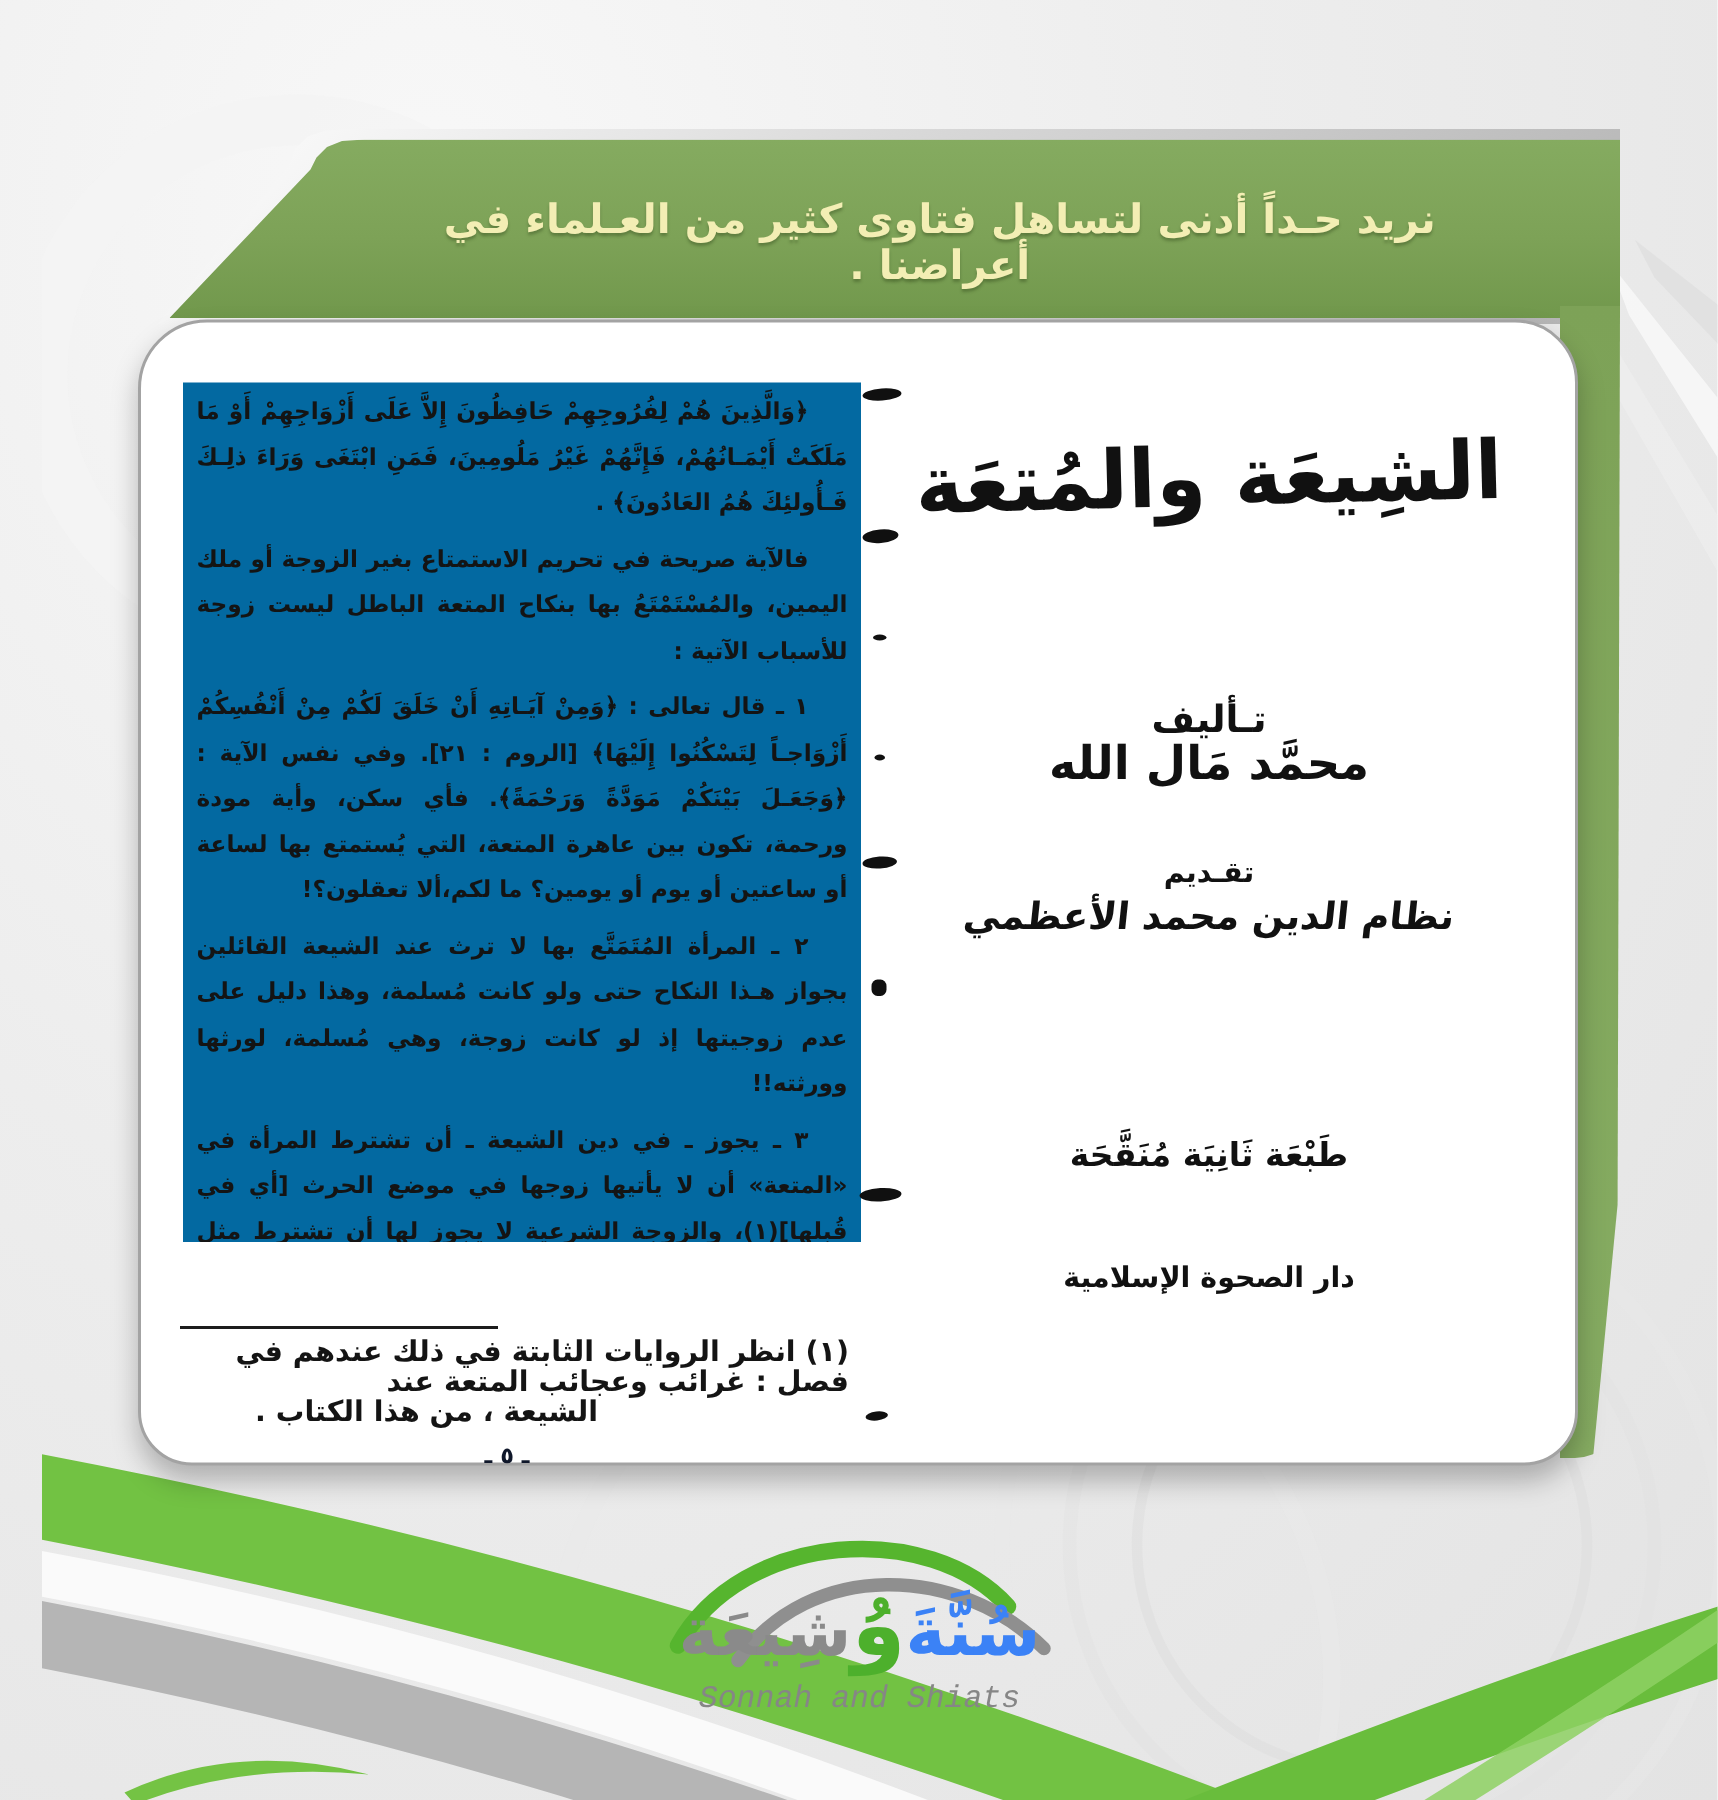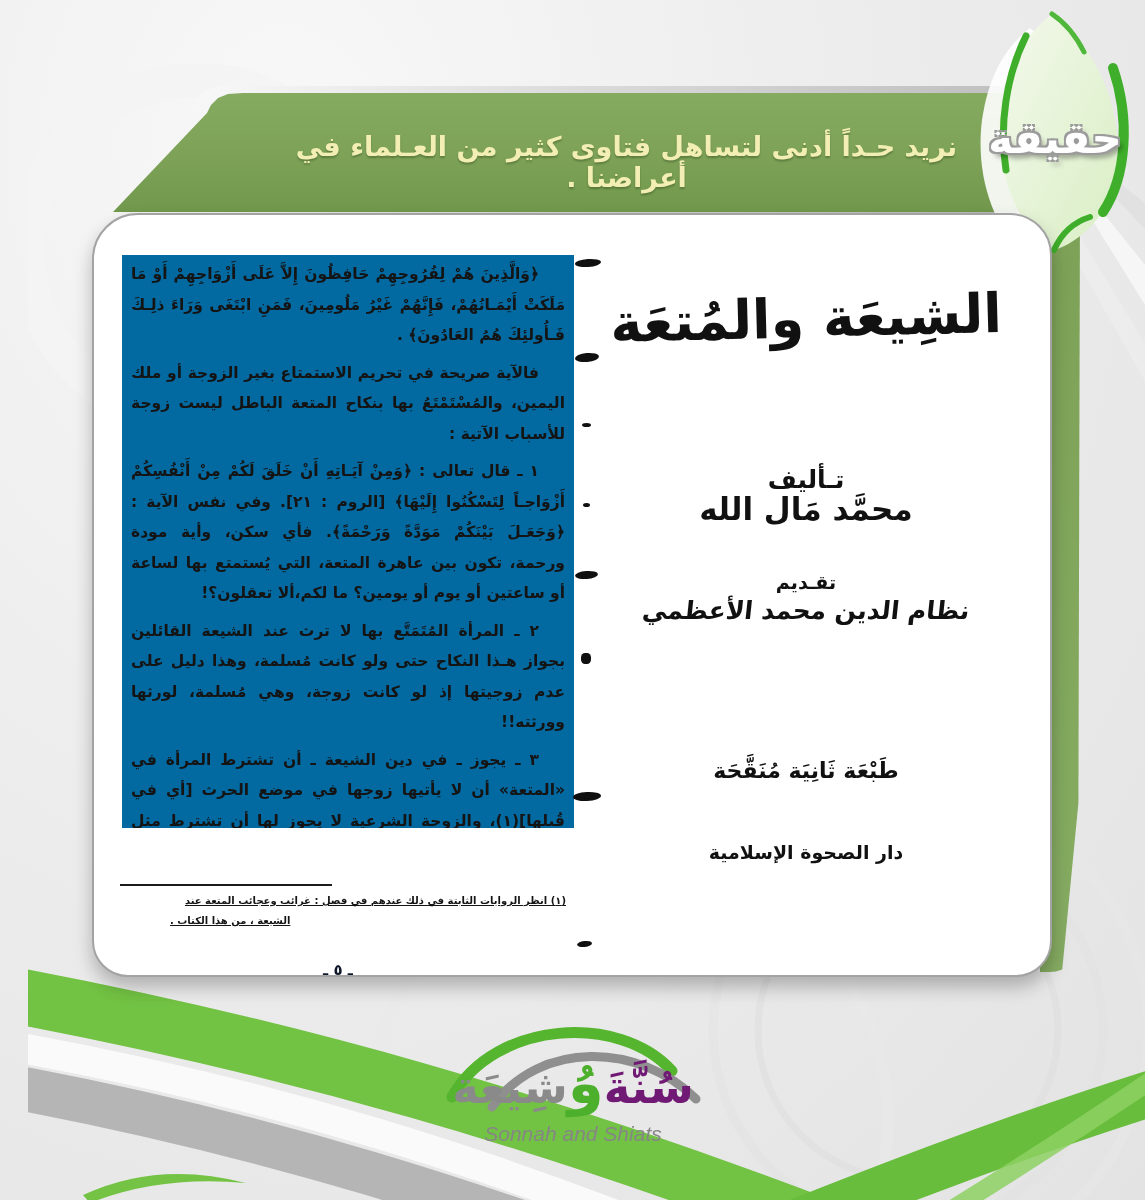--- a/index.html
+++ b/index.html
@@ -57,21 +57,21 @@
     position:absolute;left:28px;top:40px;width:452px;height:573px;overflow:hidden;
     background:#0369a1;padding:4px 9px 0 9px;box-sizing:border-box;
     direction:rtl;text-align:justify;color:#141414;
     font-size:15.5px;font-weight:bold;line-height:30.5px;
   }
   .scan-text p{margin:0 0 7px 0;text-indent:26px;}
   .scan-text p.verse{text-indent:26px;}
   .fn-rule{position:absolute;left:26px;top:669px;width:212px;height:2px;background:#1c1c1c;}
   .footnote{
     position:absolute;left:16px;top:676px;width:456px;direction:rtl;color:#141414;
-    font-size:10px;font-weight:bold;line-height:20px;text-decoration:underline;
+    font-size:19px;font-weight:bold;line-height:20px;
   }
   .footnote .l1{text-align:right;}
   .footnote .l2{text-align:left;padding-left:60px;}
   .page-num{
     position:absolute;left:16px;top:746px;width:456px;text-align:center;
     font-size:15px;font-weight:bold;color:#0f172a;
   }
   .mark{position:absolute;background:#101010;border-radius:50%;}
 
   .right-page{position:absolute;left:492px;top:0;width:440px;direction:rtl;color:#111;text-align:center;}
@@ -89,26 +89,26 @@
   
   svg.swoosh{position:absolute;left:0;top:955px;z-index:2;}
 
   
   .logo{position:absolute;left:372px;top:1005px;width:346px;height:165px;z-index:6;}
   .logo svg{position:absolute;left:0;top:0;}
   .logo-arabic{
     position:absolute;left:0;top:48px;width:100%;text-align:center;direction:rtl;
     font-size:45px;font-weight:bold;line-height:60px;
   }
-  .logo-arabic .w-sunnah{color:#701a75;}
+  .logo-arabic .w-sunnah{color:#3b82f6;}
   .logo-arabic .w-waw{color:#4db02c;font-size:58px;}
   .logo-arabic .w-shia{color:#8a8a8a;}
   .logo-english{
     position:absolute;left:0;top:117px;width:100%;text-align:center;
-    font-family:Liberation Sans, sans-serif;font-style:italic;font-size:21px;color:#868686;
+    font-family:Liberation Mono, monospace;font-style:italic;font-size:21px;color:#868686;
   }
 </style>
 </head>
 <body>
 
 <div class="stage">
 
   <svg class="bg" width="1145" height="1200" viewBox="0 0 1145 1200">
     <circle cx="170" cy="250" r="170" fill="none" stroke="#f4f4f4" stroke-width="34" opacity="0.8"></circle>
     <circle cx="880" cy="1030" r="150" fill="none" stroke="#dcdcdc" stroke-width="7" opacity="0.45"></circle>
@@ -119,37 +119,20 @@
     <polygon points="1062,160 1145,225 1145,258 1075,185" fill="#d9d9d9" opacity="0.5"></polygon>
     <polygon points="1030,200 1145,390 1145,430 1022,215" fill="#eeeeee" opacity="0.7"></polygon>
   </svg>
 
   <div class="banner-back"></div>
   <div class="banner">
     <div class="banner-text">نريد حـداً أدنى لتساهل فتاوى كثير من العـلماء في أعراضنا .</div>
   </div>
   <div class="side-strip"></div>
 
-  <div class="leaf-wrap">
-    <svg width="182" height="250" viewBox="0 0 182 250">
-      <defs>
-        <linearGradient id="lg" x1="0" y1="0" x2="1" y2="1">
-          <stop offset="0" stop-color="#f4f9ec"></stop>
-          <stop offset="1" stop-color="#d9eec4"></stop>
-        </linearGradient>
-      </defs>
-      <path d="M 78,16 C 122,50 152,118 136,186 C 127,220 100,240 80,246 C 48,228 22,172 30,108 C 37,60 56,33 78,16 Z" fill="#ffffff" opacity="0.9" transform="translate(-12,6)"></path>
-      <path d="M 88,8 C 134,42 166,112 149,182 C 139,216 111,238 90,244 C 57,226 30,170 36,106 C 42,57 63,28 88,8 Z" fill="url(#lg)"></path>
-      <path d="M 149,62 C 166,112 163,170 139,206" fill="none" stroke="#3fae2a" stroke-width="10" stroke-linecap="round"></path>
-      <path d="M 62,30 C 42,70 35,120 42,164" fill="none" stroke="#3fae2a" stroke-width="7" stroke-linecap="round"></path>
-      <path d="M 90,244 C 98,226 110,216 126,211" fill="none" stroke="#3fae2a" stroke-width="6" stroke-linecap="round"></path>
-      <path d="M 88,8 C 100,16 112,30 120,46" fill="none" stroke="#4fb83a" stroke-width="5" stroke-linecap="round"></path>
-    </svg>
-    <div class="badge-text">حقيقة</div>
-  </div>
 
   <div class="card">
 
     <div class="scan-text">
       <p class="verse">﴿وَالَّذِينَ هُمْ لِفُرُوجِهِمْ حَافِظُونَ إِلاَّ عَلَى أَزْوَاجِهِمْ أَوْ مَا مَلَكَتْ أَيْمَـانُهُمْ، فَإِنَّهُمْ غَيْرُ مَلُومِينَ، فَمَنِ ابْتَغَى وَرَاءَ ذلِـكَ فَـأُولئِكَ هُمُ العَادُونَ﴾ .</p>
       <p>فالآية صريحة في تحريم الاستمتاع بغير الزوجة أو ملك اليمين، والمُسْتَمْتَعُ بها بنكاح المتعة الباطل ليست زوجة للأسباب الآتية :</p>
       <p>١ ـ قال تعالى : ﴿وَمِنْ آيَـاتِهِ أَنْ خَلَقَ لَكُمْ مِنْ أَنْفُسِكُمْ أَزْوَاجـاً لِتَسْكُنُوا إِلَيْهَا﴾ [الروم : ٢١]. وفي نفس الآية : ﴿وَجَعَـلَ بَيْنَكُمْ مَوَدَّةً وَرَحْمَةً﴾. فأي سكن، وأية مودة ورحمة، تكون بين عاهرة المتعة، التي يُستمتع بها لساعة أو ساعتين أو يوم أو يومين؟ ما لكم،ألا تعقلون؟!</p>
       <p>٢ ـ المرأة المُتَمَتَّع بها لا ترث عند الشيعة القائلين بجواز هـذا النكاح حتى ولو كانت مُسلمة، وهذا دليل على عدم زوجيتها إذ لو كانت زوجة، وهي مُسلمة، لورثها وورثته!!</p>
       <p>٣ ـ يجوز ـ في دين الشيعة ـ أن تشترط المرأة في «المتعة» أن لا يأتيها زوجها في موضع الحرث [أي في قُبلها](١)، والزوجة الشرعية لا يجوز لها أن تشترط مثل هذا الشرط الباطل مُطلقاً، كيف والله تعـالى يقول : ﴿نِسَاؤُكُمْ حَرْثٌ لَكُمْ، فَأْتُوا حَرْثَكُمْ أَنَّى شِئْتُمْ﴾؟ أجيبوا؟!</p>
 

